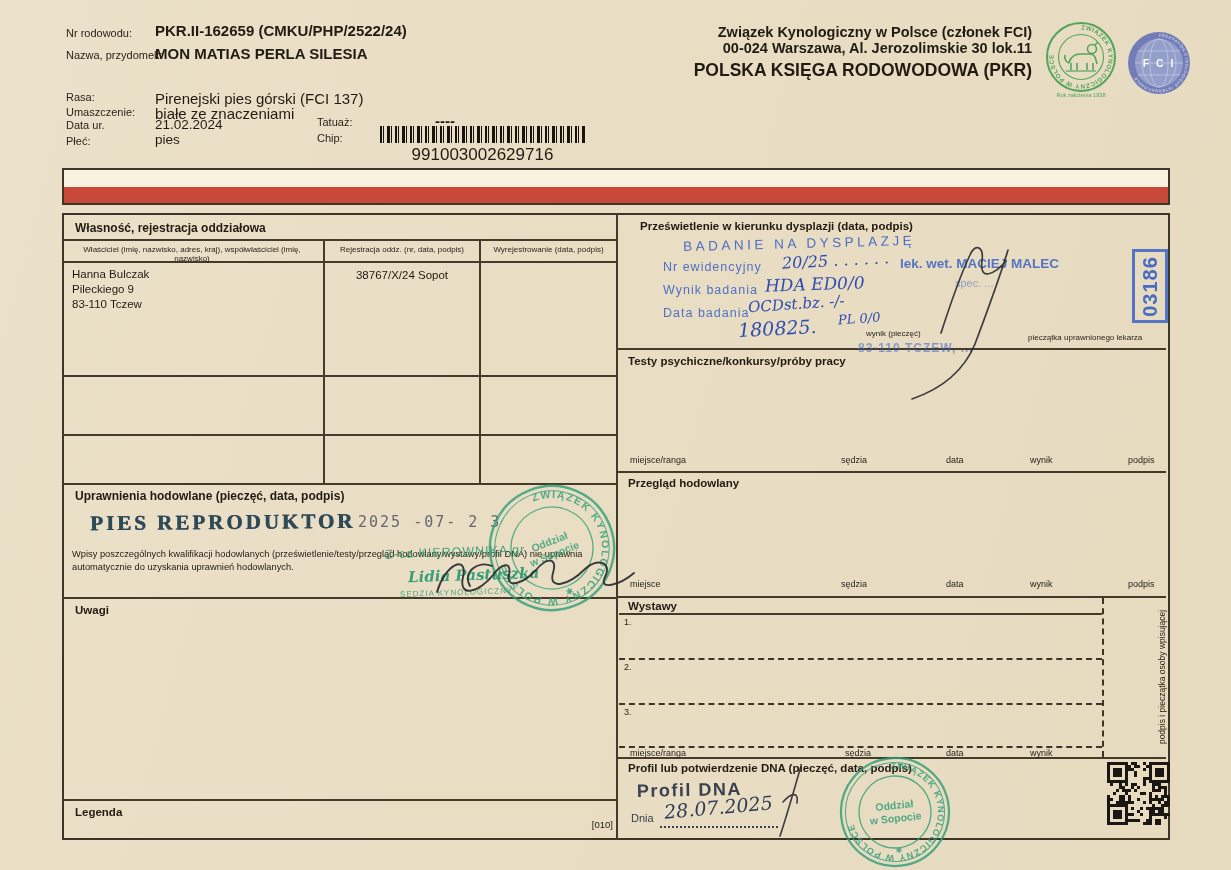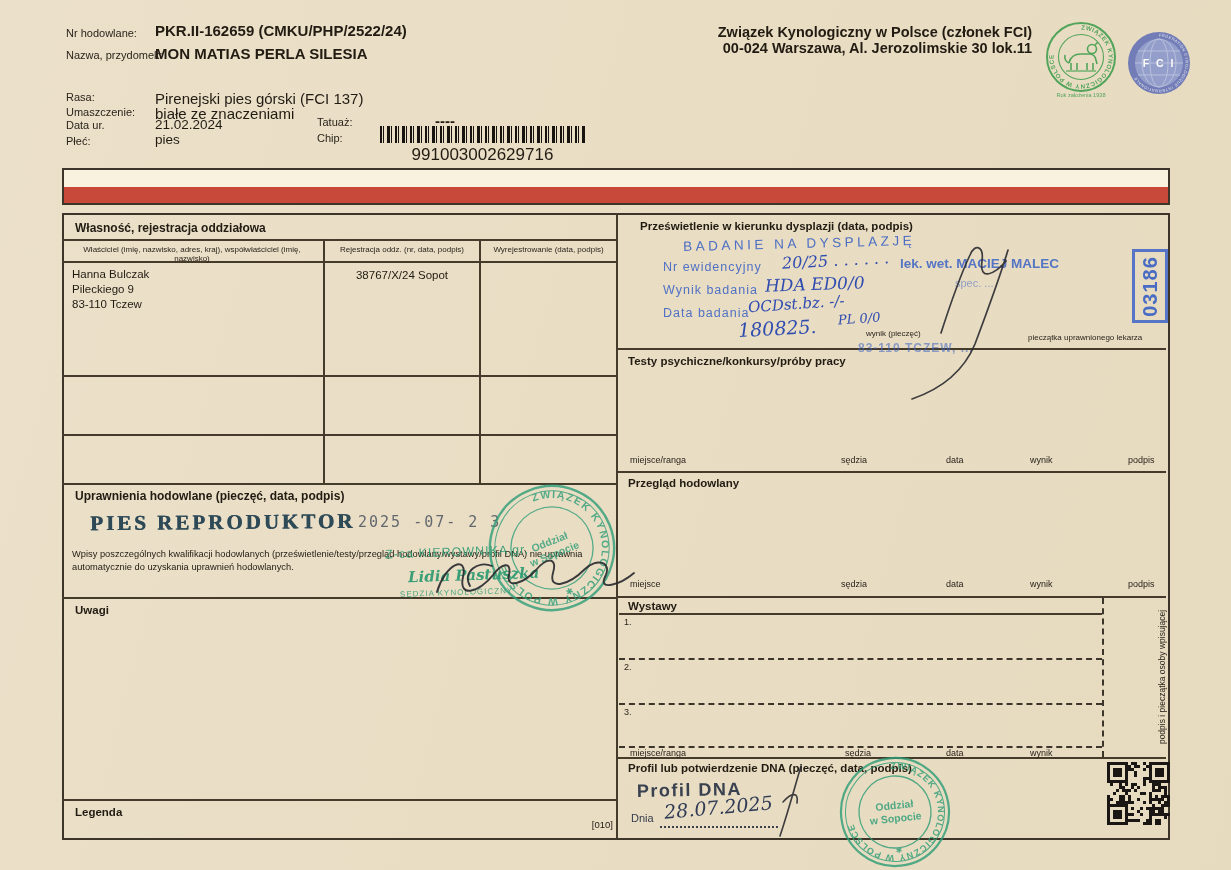--- a/index.html
+++ b/index.html
@@ -30,41 +30,42 @@
   .mainbox{border:2px solid #3d352a;}
   .vetbox{border:3px solid #4a6ec6;display:flex;align-items:center;justify-content:center;opacity:.92;}
   .rot-90{transform:rotate(-90deg);}
   svg{display:block;}
 </style>
 </head>
 <body>
 
 <div class="page">
 
-  <div class="abs lbl" style="left:66px;top:27px;">Nr hodowlane:</div>
+  <div class="abs lbl" style="left:66px;top:27px;">Nr rodowodu:</div>
   <div class="abs h15" style="left:155px;top:22px;">PKR.II-162659 (CMKU/PHP/2522/24)</div>
   <div class="abs lbl" style="left:66px;top:49px;">Nazwa, przydomek:</div>
   <div class="abs h15" style="left:155px;top:45px;">MON MATIAS PERLA SILESIA</div>
   <div class="abs lbl" style="left:66px;top:91px;">Rasa:</div>
   <div class="abs val" style="left:155px;top:90px;">Pirenejski pies górski (FCI 137)</div>
   <div class="abs lbl" style="left:66px;top:106px;">Umaszczenie:</div>
   <div class="abs val" style="left:155px;top:105px;">białe ze znaczeniami</div>
   <div class="abs lbl" style="left:66px;top:119px;">Data ur.</div>
   <div class="abs big" style="left:155px;top:117px;">21.02.2024</div>
   <div class="abs lbl" style="left:66px;top:135px;">Płeć:</div>
   <div class="abs big" style="left:155px;top:132px;">pies</div>
   <div class="abs lbl" style="left:317px;top:116px;">Tatuaż:</div>
   <div class="abs val b" style="left:435px;top:112px;">----</div>
   <div class="abs lbl" style="left:317px;top:132px;">Chip:</div>
   <div class="abs barcode" style="left:380px;top:126px;width:205px;"></div>
   <div class="abs" style="left:380px;top:145px;width:205px;text-align:center;font-size:17px;">991003002629716</div>
 
   <div class="abs" style="left:660px;top:24px;width:372px;text-align:right;">
     <div style="font-size:14.5px;font-weight:bold;">Związek Kynologiczny w Polsce (członek FCI)</div>
     <div style="font-size:14.5px;font-weight:bold;">00-024 Warszawa, Al. Jerozolimskie 30 lok.11</div>
+    <div style="font-size:17.5px;font-weight:bold;margin-top:4px;">POLSKA KSIĘGA RODOWODOWA (PKR)</div>
   </div>
 
   <svg class="abs" style="left:1042px;top:20px;" width="78" height="82" viewBox="0 0 78 82">
     <g opacity="0.88">
       <circle cx="39" cy="37" r="34" fill="none" stroke="#3f9e4d" stroke-width="2"></circle>
       <circle cx="39" cy="37" r="22.5" fill="none" stroke="#3f9e4d" stroke-width="1.1"></circle>
       <defs>
           <path id="arcZ" d="M39,9.5 a27.5,27.5 0 1,1 -0.1,0"></path>
         </defs>
       <text font-size="6.2" font-weight="bold" fill="#3f9e4d" letter-spacing="0.6"><textPath href="#arcZ">ZWIĄZEK KYNOLOGICZNY W POLSCE</textPath></text>

